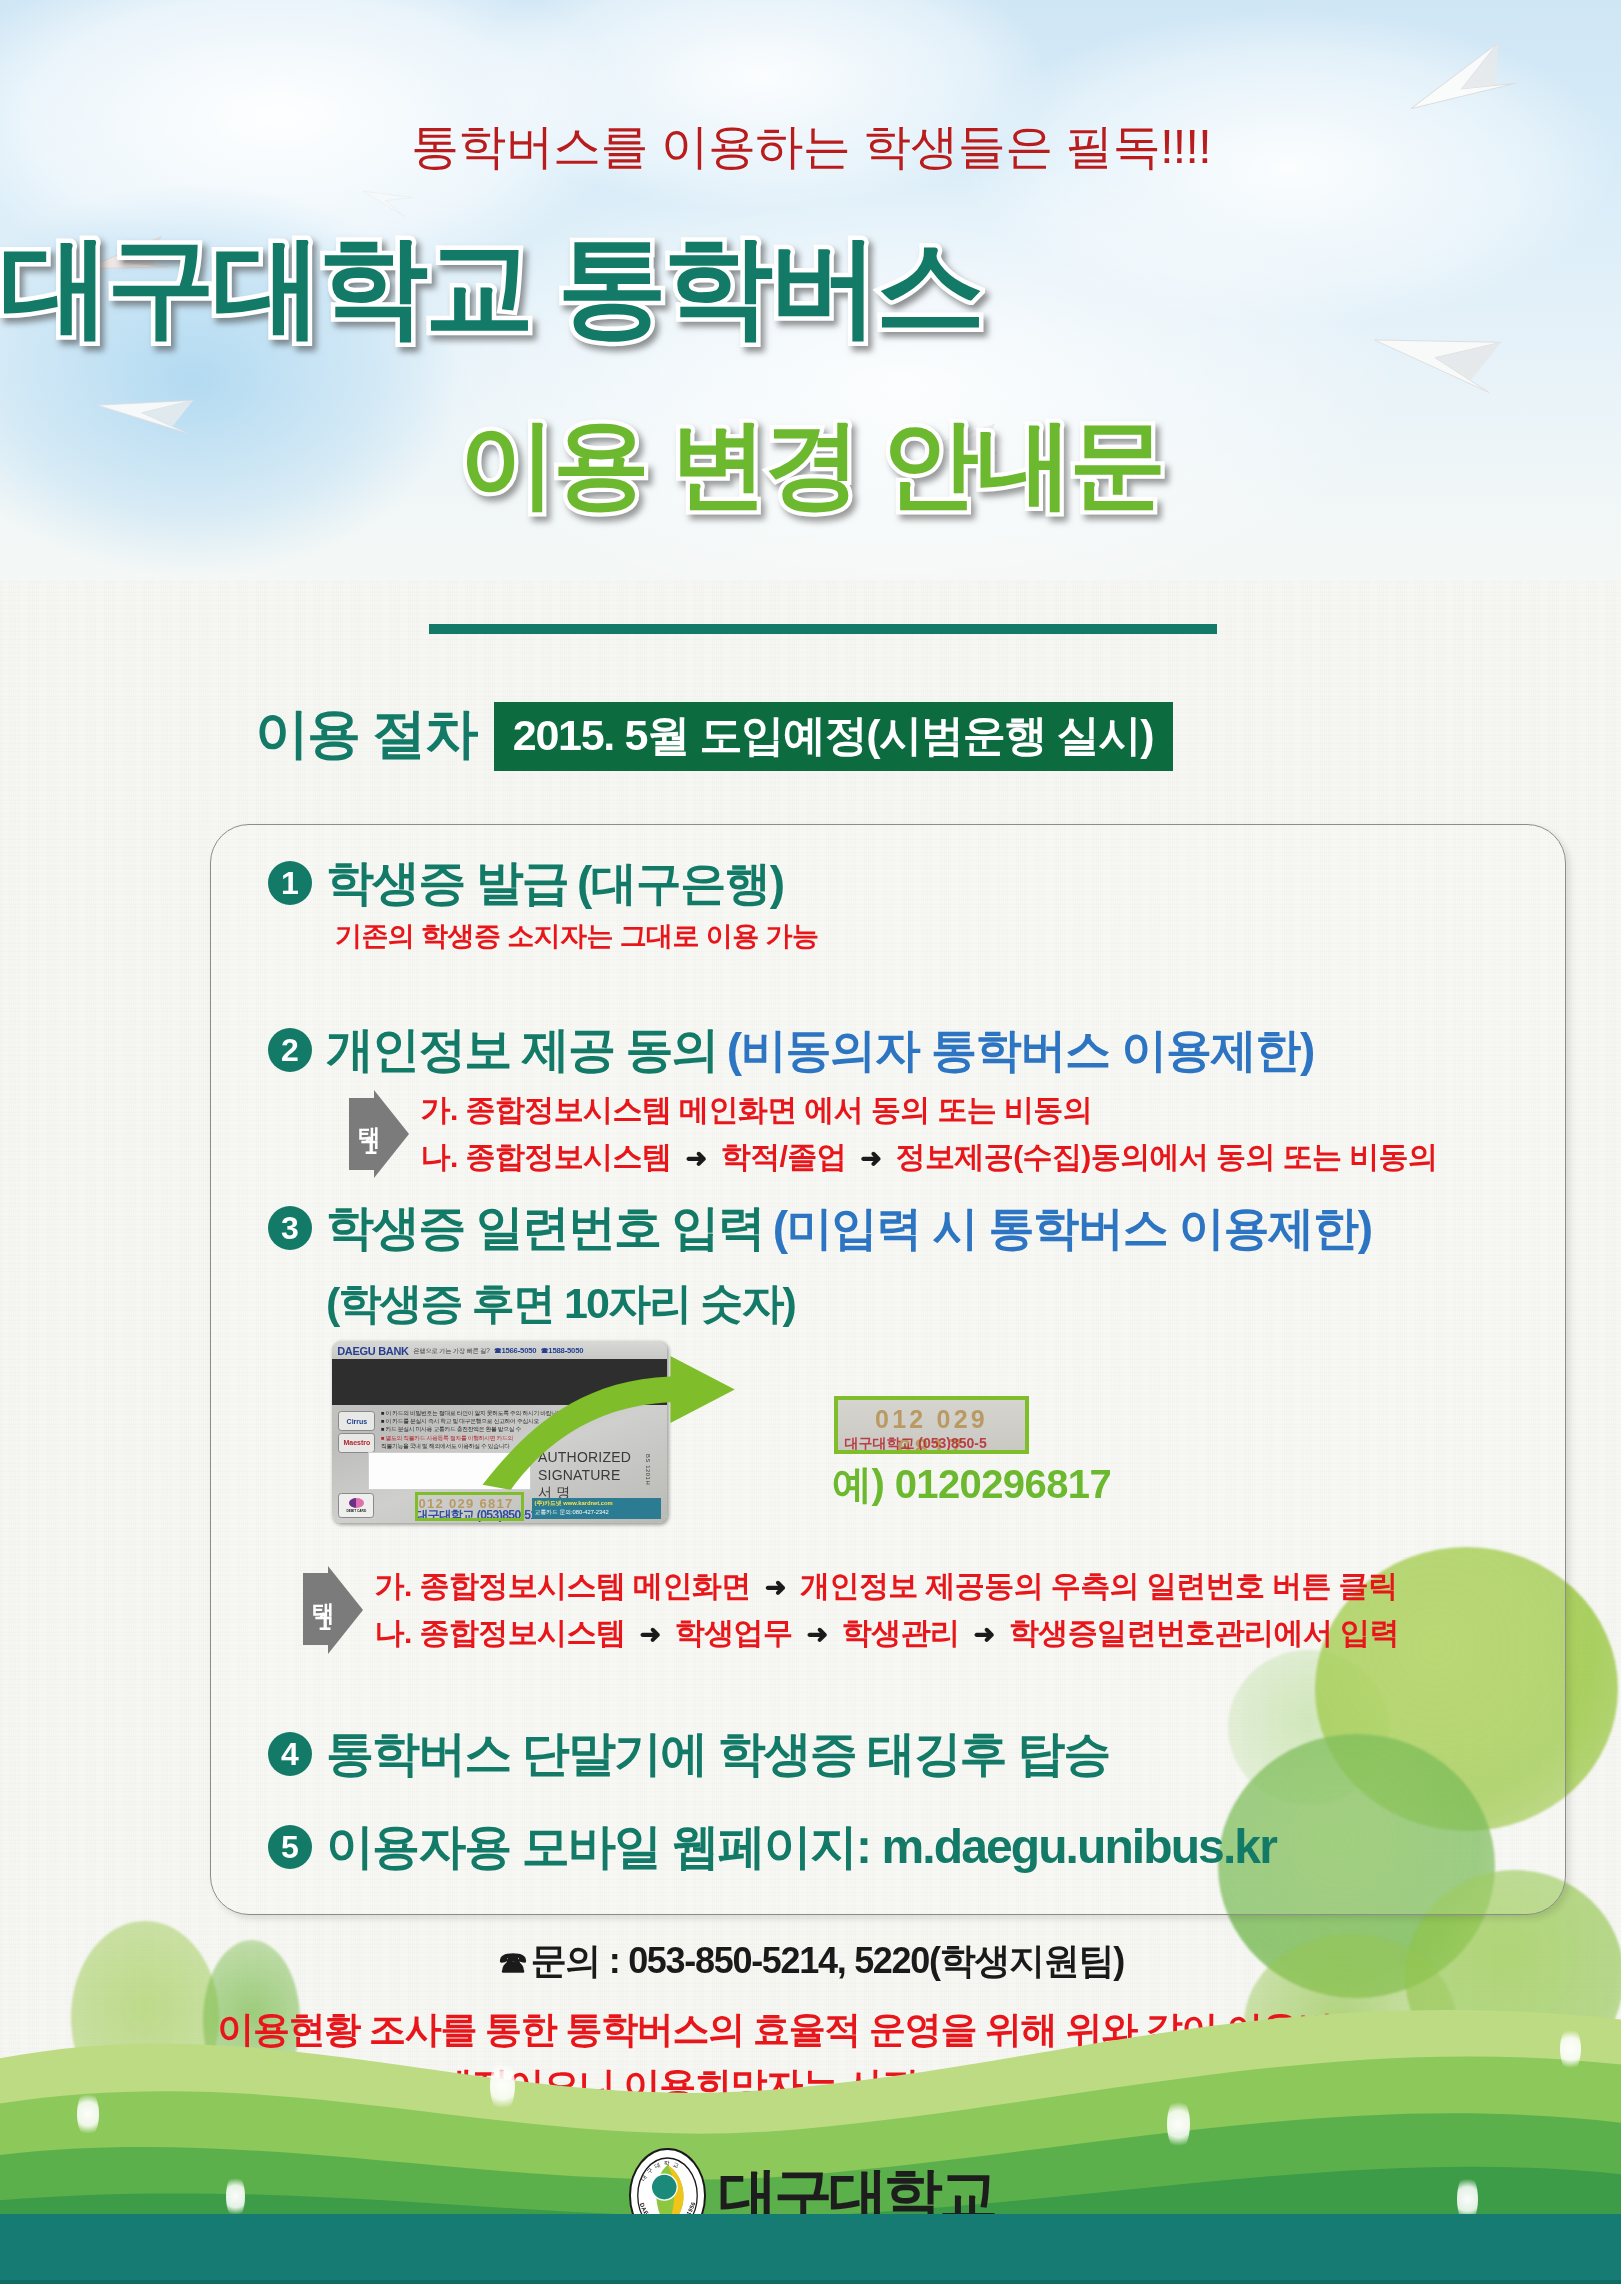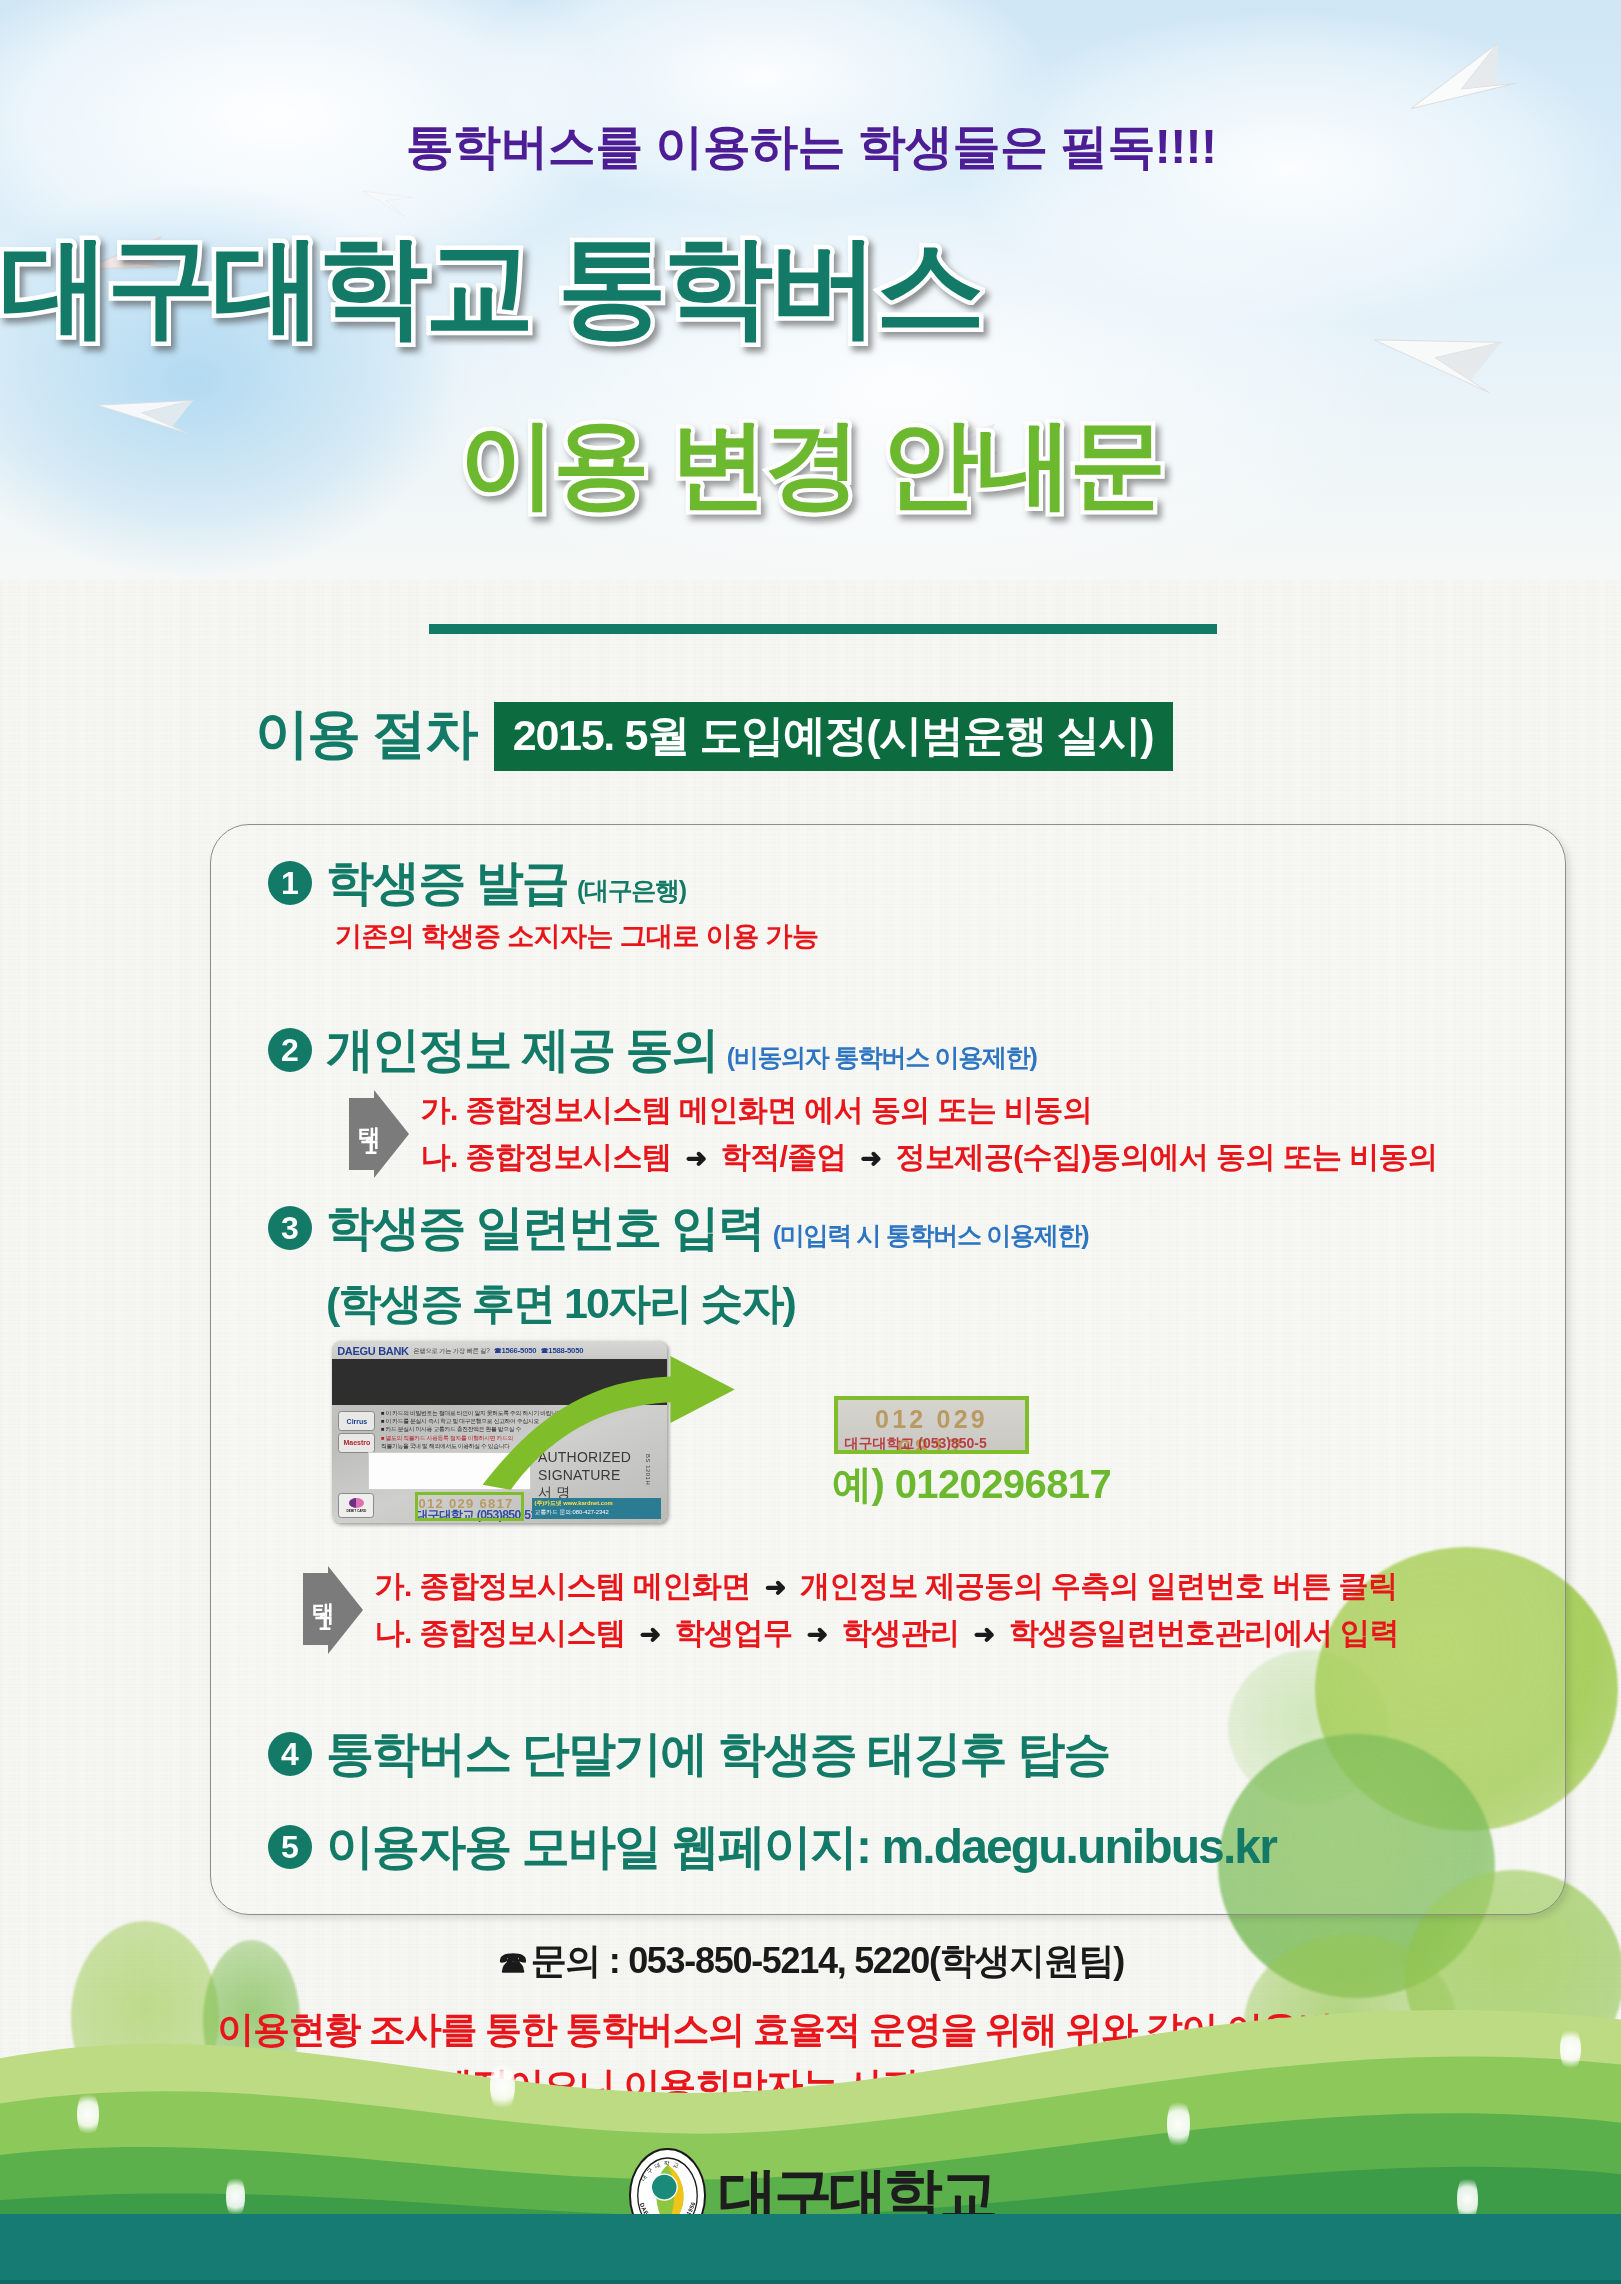--- a/index.html
+++ b/index.html
@@ -52,21 +52,21 @@
   .blob.b6{left:203px; top:1940px; width:97px; height:161px; background:radial-gradient(circle at 50% 45%, rgba(120,186,74,.70), rgba(120,186,74,.45) 65%, rgba(120,186,74,.18) 100%);}
   .blob.b7{left:1244px; top:1934px; width:213px; height:181px; background:radial-gradient(circle at 45% 45%, rgba(150,198,80,.70), rgba(150,198,80,.42) 68%, rgba(150,198,80,.16) 100%);}
 
   
   .waves{position:absolute; left:0; bottom:0; width:1622px; height:387px; overflow:hidden;}
   .dot{position:absolute; border-radius:50%; background:radial-gradient(circle, rgba(255,255,255,.98) 0%, rgba(255,255,255,.85) 45%, rgba(255,255,255,0) 75%);}
 
   
   .kicker{
     position:absolute; left:0; top:115px; width:1622px; text-align:center;
-    color:#4c1d95; font-weight:bold; font-size:48px; letter-spacing:-0.6px;
+    color:#b91c1c; font-weight:normal; font-size:48px; letter-spacing:-0.6px;
     text-shadow:0 0 1.3px rgba(255,255,255,.6);
   }
   .title1{
     position:absolute; left:0; top:213px; width:1622px; text-align:left;
     color:#127a66; font-weight:bold; font-size:110px; letter-spacing:-3.9px;
     -webkit-text-stroke:9px #ffffff; paint-order:stroke fill;
     filter:drop-shadow(4.5px 5.8px 3.2px rgba(60,60,60,.55));
   }
   .title2{
     position:absolute; left:0; top:400px; width:1622px; text-align:center;
@@ -100,21 +100,21 @@
     flex:0 0 auto; width:44px; height:44px; border-radius:50%;
     background:#137a67; color:#ffffff; font-weight:bold; font-size:32px;
     display:flex; align-items:center; justify-content:center;
     line-height:1; margin-top:3.9px;
   }
   .step-main{margin-left:14px;}
   .step-title{
     color:#137a67; font-weight:bold; font-size:48px; letter-spacing:-1.9px; line-height:1.08;
     display:flex; align-items:baseline; flex-wrap:wrap;
   }
-  .step-title .paren{ font-size:25px; margin-left:9px; letter-spacing:-1.3px;}
+  .step-title .paren{ font-size:46px; margin-left:9px; letter-spacing:-1.3px;}
   .paren.blue{color:#2d75c2;}
   .paren.teal{color:#137a67;}
   .step-sub-red{
     color:#e8161b; font-weight:bold; font-size:27px; letter-spacing:-0.6px; margin-top:9px; margin-left:9px;
   }
   .step-title2{
     color:#137a67; font-weight:bold; font-size:43px; letter-spacing:-1.9px; margin-top:21px;
   }
 
   

